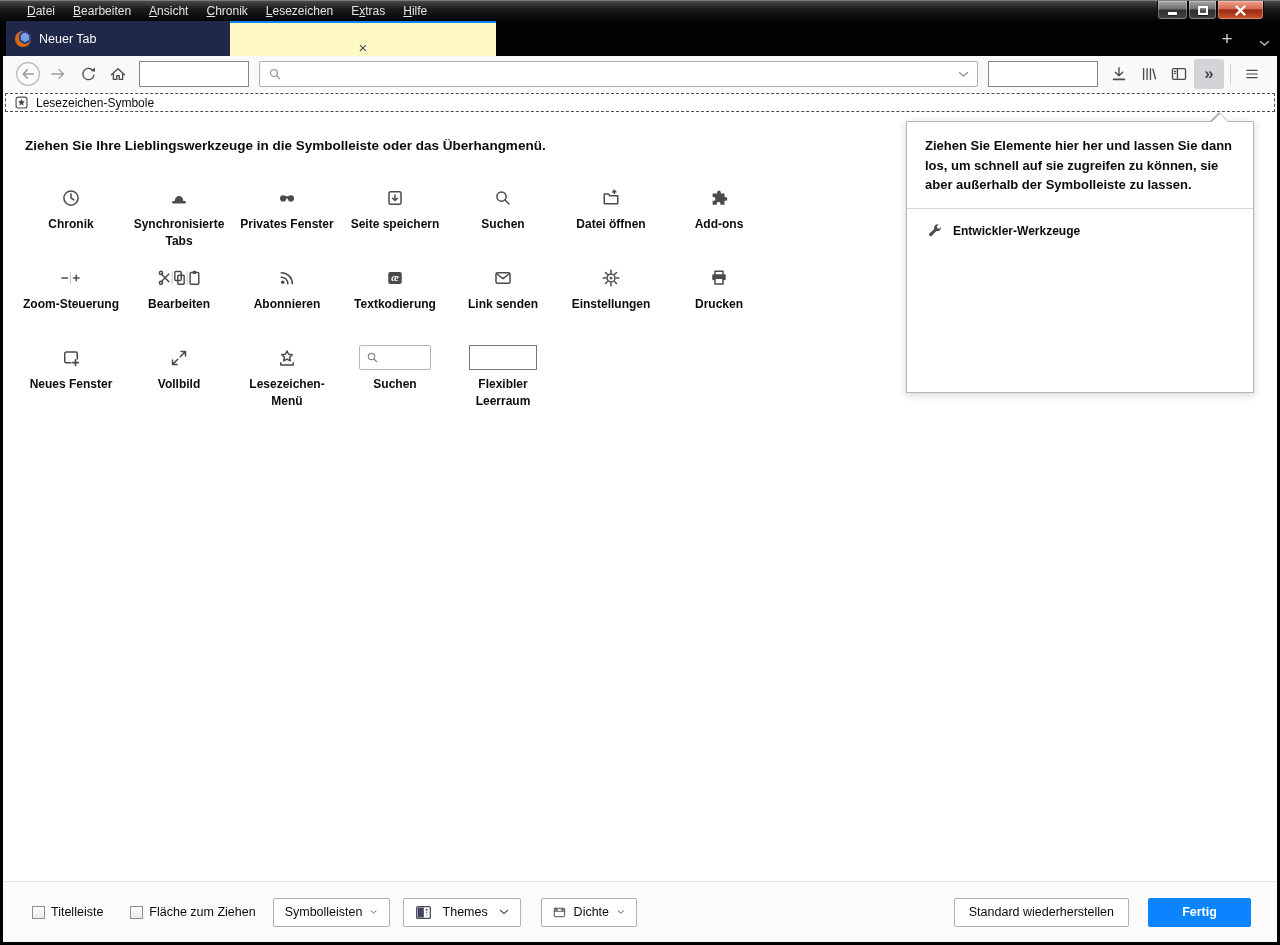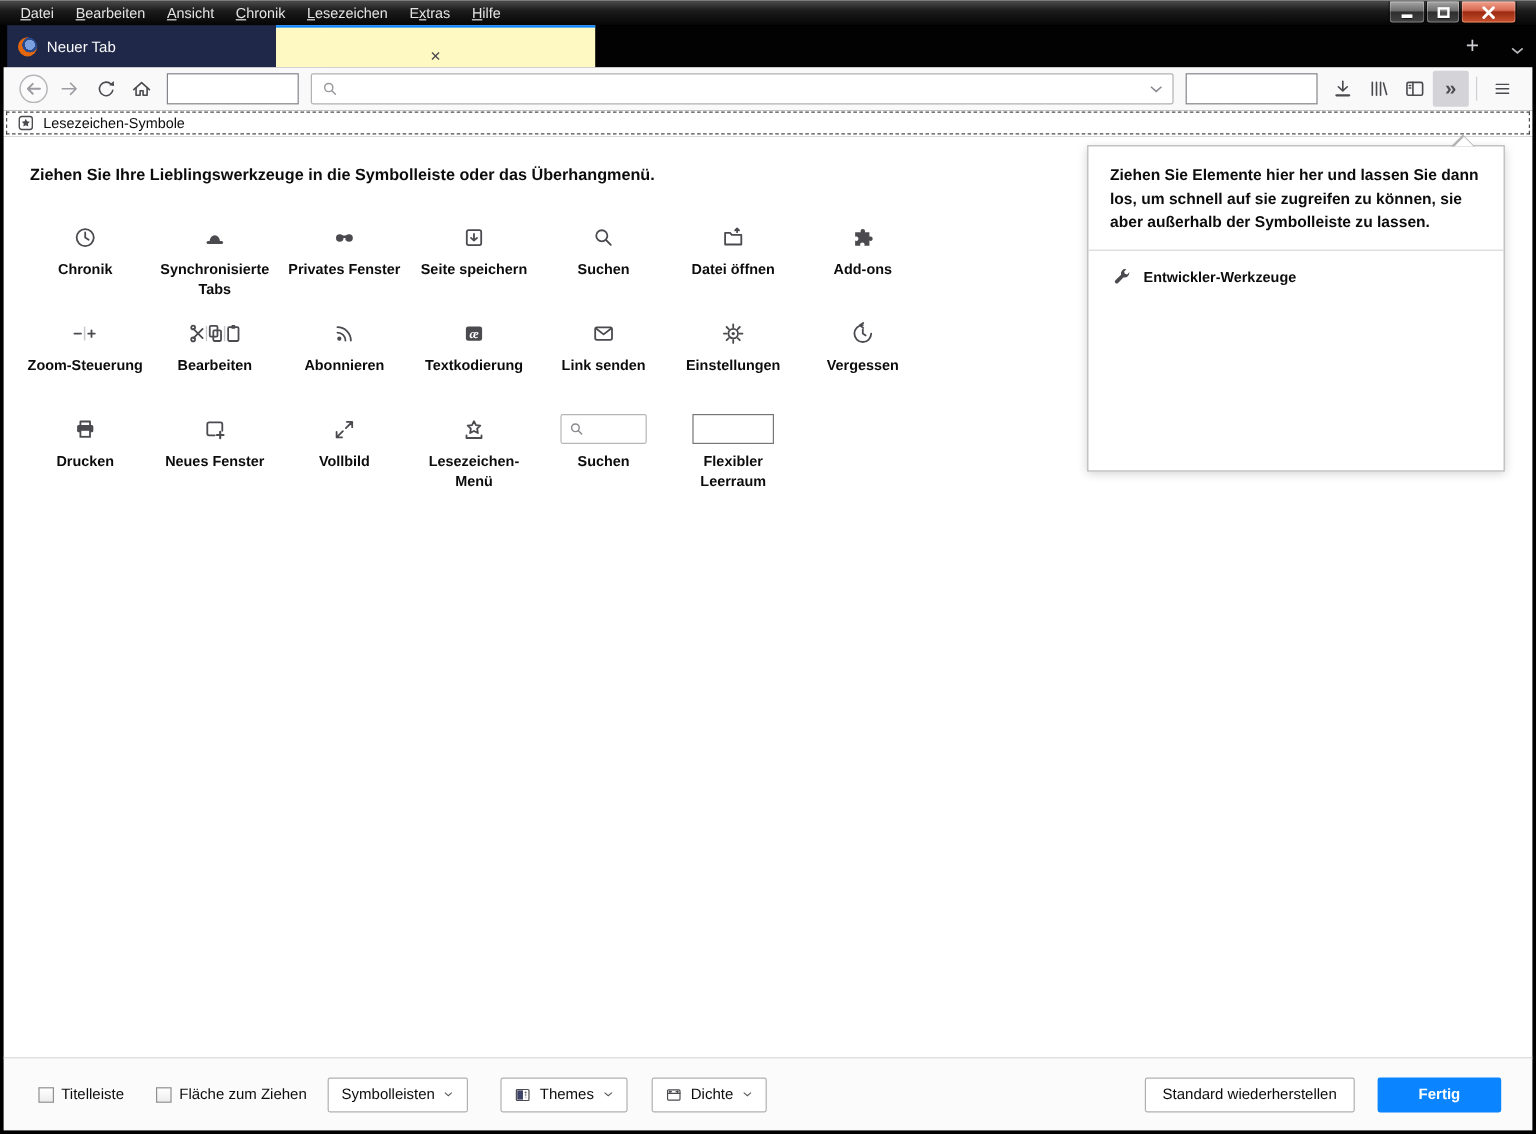--- a/index.html
+++ b/index.html
@@ -4,21 +4,21 @@
 <title>Firefox anpassen</title>
 <style>
   * { margin:0; padding:0; box-sizing:border-box; }
   html,body { width:1280px; height:945px; overflow:hidden; background:#000; font-family:"Liberation Sans",sans-serif; }
   .win { position:absolute; inset:0; }
 
   
   .titlebar { position:absolute; top:0; left:0; right:0; height:21px;
     background:linear-gradient(180deg,#4a4a4a 0,#1b1b1b 40%,#050505 100%);
     border-top:1px solid #7d7d7d; display:flex; align-items:center; }
-  .menubar { display:flex; padding-left:8px;align-items:flex-end; }
+  .menubar { display:flex; padding-left:18px;align-items:flex-end; }
   .menu-item { color:#e4e4e4; font-size:12px; padding:2px 9px; cursor:default; }
   .menu-item .ak { text-decoration:underline; }
   .wincontrols { position:absolute; top:0; right:16px; display:flex; }
   .winbtn { height:19px; border:1px solid #050505; border-top:none; border-radius:0 0 4px 4px;
     display:flex; align-items:center; justify-content:center;
     background:linear-gradient(180deg,#a8a8a8 0,#6d6d6d 45%,#2e2e2e 50%,#3d3d3d 85%,#4a4a4a 100%);
     box-shadow:inset 0 0 0 1px rgba(255,255,255,.30); }
   .winbtn.min { width:31px; } .winbtn.max { width:29px; }
   .winbtn.close { width:47px;
     background:linear-gradient(180deg,#f0a28e 0,#d96a52 42%,#9c2a12 50%,#c14a28 90%,#d2602f 100%); }
@@ -408,32 +408,20 @@
               <g class="ic" stroke-width="1.6">
                 <path d="M8 1.8v2M8 12.2v2M1.8 8h2M12.2 8h2M3.6 3.6 5 5M11 11l1.4 1.4M12.4 3.6 11 5M5 11l-1.4 1.4"></path>
               </g>
               <circle class="ic" cx="8" cy="8" r="3.2" stroke-width="1.5"></circle>
               <circle class="fi" cx="8" cy="8" r="1.1"></circle>
             </svg>
         </div>
         <div class="plabel">Einstellungen</div>
       </div>
 
-      <div class="pitem">
-        <div class="picon">
-          <svg width="20" height="20" viewBox="0 0 16 16">
-              <g class="ic">
-                <path d="M8 2.4a5.6 5.6 0 1 0 5.6 5.6"></path>
-                <path d="M8.3 0.9 6 2.5l2.3 1.7"></path>
-                <path d="M8 5.2V8l1.9 1.2"></path>
-              </g>
-            </svg>
-        </div>
-        <div class="plabel">Vergessen</div>
-      </div>
 
       <div class="pitem">
         <div class="picon">
           <svg width="20" height="20" viewBox="0 0 16 16">
               <path class="ic" d="M4.8 5V2.6h6.4V5"></path>
               <rect class="fi" x="2.6" y="5" width="10.8" height="4.8" rx="1"></rect>
               <rect x="4.8" y="8.2" width="6.4" height="4.6" fill="#fff" stroke="#4a4a4f" stroke-width="1.2"></rect>
             </svg>
         </div>
         <div class="plabel">Drucken</div>
@@ -519,21 +507,21 @@
       <span>Fläche zum Ziehen</span>
     </div>
 
     <div class="ddl" style="margin-left:17px;width:117px">
       <span class="lbl">Symbolleisten</span>
       <svg width="10" height="6" viewBox="0 0 10 6">
           <path d="M1 1l4 3.5L9 1" stroke="#5a5a5e" fill="none" stroke-width="1.2"></path>
         </svg>
     </div>
 
-    <div class="ddl" style="margin-left:27px;width:106px">
+    <div class="ddl" style="margin-left:13px;width:118px">
       <svg width="17" height="17" viewBox="0 0 16 16">
         <rect class="ic" x="1.6" y="2.4" width="12.8" height="11.2" rx="1" stroke-width="1.1"></rect>
         <rect x="2.5" y="3.3" width="5.8" height="9.4" fill="#3d4366"></rect>
         <circle cx="11" cy="5.4" r="1" fill="#5a5a5e"></circle>
           <circle cx="11" cy="8" r="1" fill="#9a9a9e"></circle>
           <circle cx="11" cy="10.6" r="1" fill="#c8c8cc"></circle>
       </svg>
       <span class="lbl">Themes</span>
       <svg width="10" height="6" viewBox="0 0 10 6">
           <path d="M1 1l4 3.5L9 1" stroke="#5a5a5e" fill="none" stroke-width="1.2"></path>

